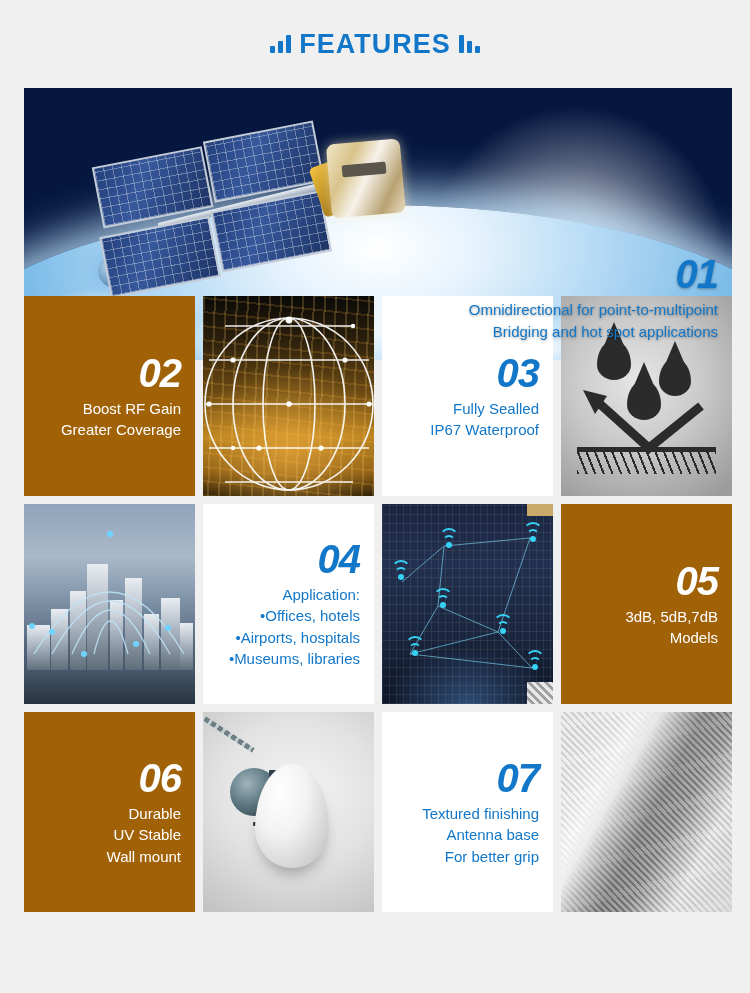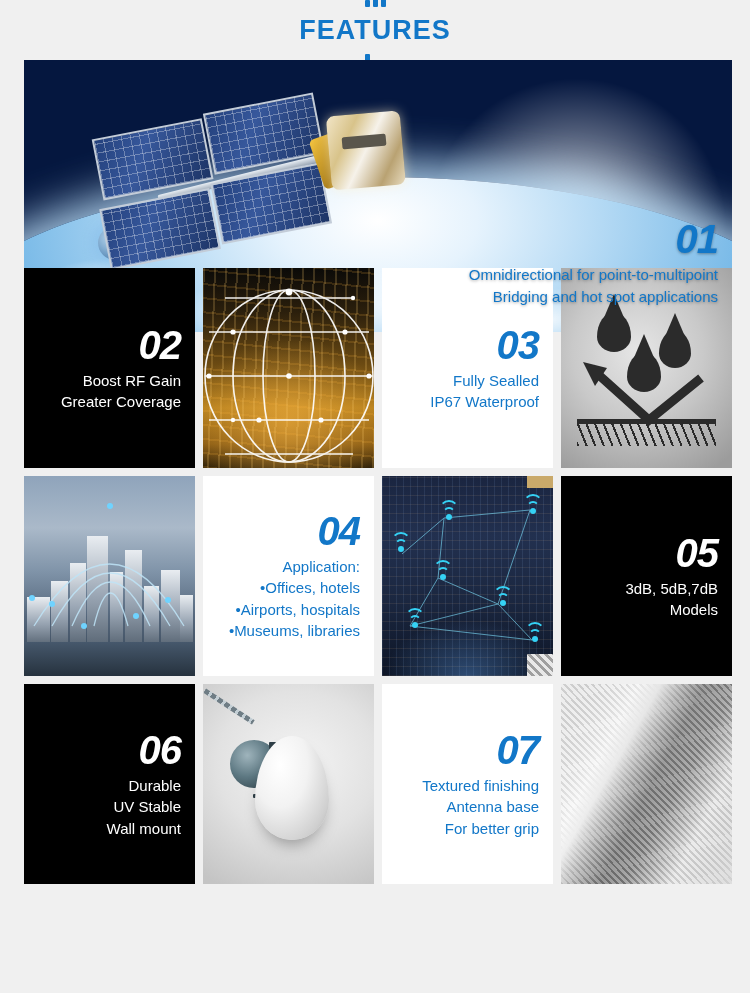--- a/index.html
+++ b/index.html
@@ -8,26 +8,25 @@
   body {
     width: 750px;
     height: 993px;
     background: #f0f0f0;
     font-family: "Liberation Sans", sans-serif;
     overflow: hidden;
   }
 
   
   .page-header {
-    height: 60px;
+    height: 88px;
     display: flex;
     align-items: center;
     justify-content: center;
     gap: 8px;
-    flex-direction: column;
   }
   .bars { display: flex; align-items: flex-end; gap: 3px; height: 18px; }
   .bars i { display: block; width: 5px; background: #1277c8; border-radius: 1px; }
   .bars-left i:nth-child(1) { height: 7px; }
   .bars-left i:nth-child(2) { height: 12px; }
   .bars-left i:nth-child(3) { height: 18px; }
   .bars-right i:nth-child(1) { height: 18px; }
   .bars-right i:nth-child(2) { height: 12px; }
   .bars-right i:nth-child(3) { height: 7px; }
 
@@ -43,21 +42,21 @@
     width: 702px;
     margin: 0 auto;
     display: grid;
     grid-template-columns: repeat(4, 171px);
     grid-auto-rows: 200px;
     gap: 8px;
   }
   .cell { position: relative; overflow: hidden; }
   .row1 { grid-row: 1; height: 272px; }
 
-  .blue  { background: #000000; }
+  .blue  { background: #a16207; }
   .white { background: #ffffff; }
 
   
   .txt {
     position: absolute;
     left: 0; right: 0;
     padding: 0 14px;
     z-index: 4;
   }
   .num {
@@ -73,21 +72,21 @@
     font-weight: normal;
     line-height: 1.42;
     white-space: nowrap;
   }
   .t-blue .num, .t-blue .line { color: #1277c8; }
   .t-white .num, .t-white .line { color: #ffffff; }
   .t-shadow .num, .t-shadow .line { text-shadow: 0 1px 3px rgba(0,0,0,.35); }
   .align-right { text-align: right; }
   .align-left  { text-align: right; }
 
-  .pos-b  { bottom: 25px; }
+  .pos-b  { bottom: 18px; }
   .pos-c  { top: 50%; transform: translateY(-50%); }
 
   
   .sat-sky {
     position: absolute; inset: 0;
     background:
       radial-gradient(circle at 78% 62%, rgba(255,255,255,.85) 0%, rgba(255,255,255,0) 26%),
       radial-gradient(ellipse 150% 75% at 50% 130%, #ffffff 0%, #cfe8fa 14%, #6fb4e6 30%, #2a7fc4 48%, #0d3f82 70%, #05173f 92%);
   }
   .earth-rim {

